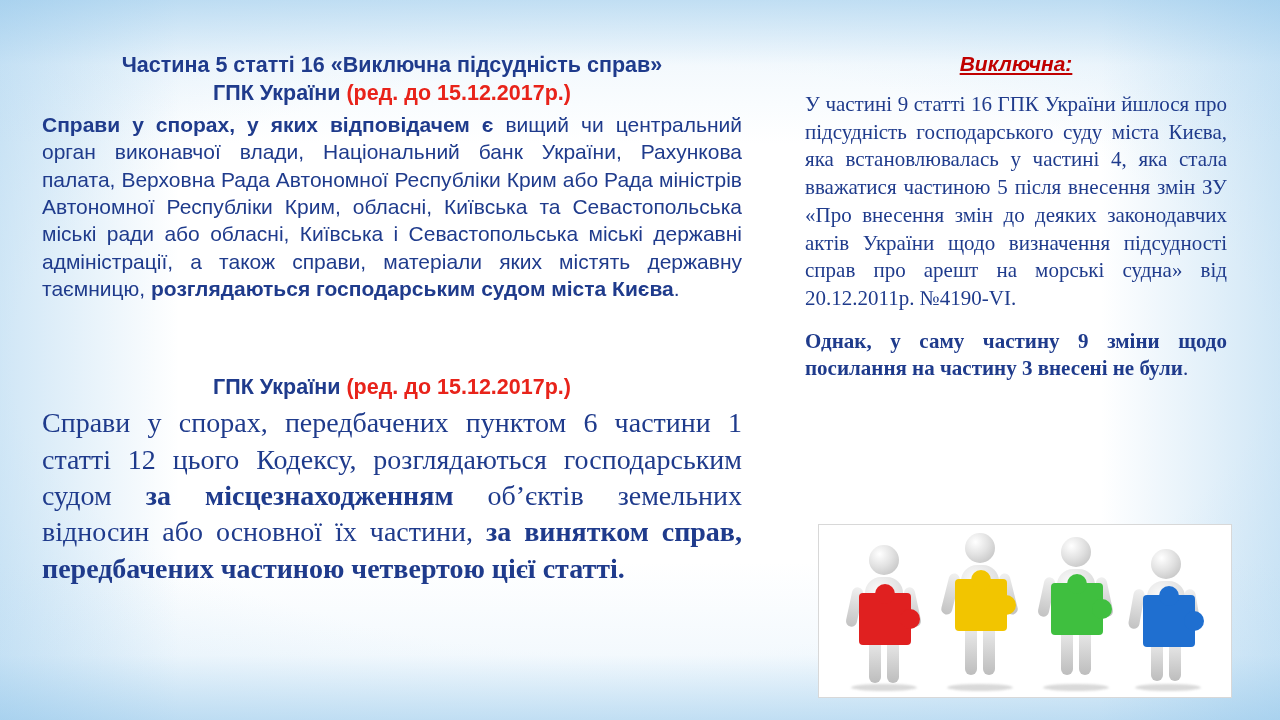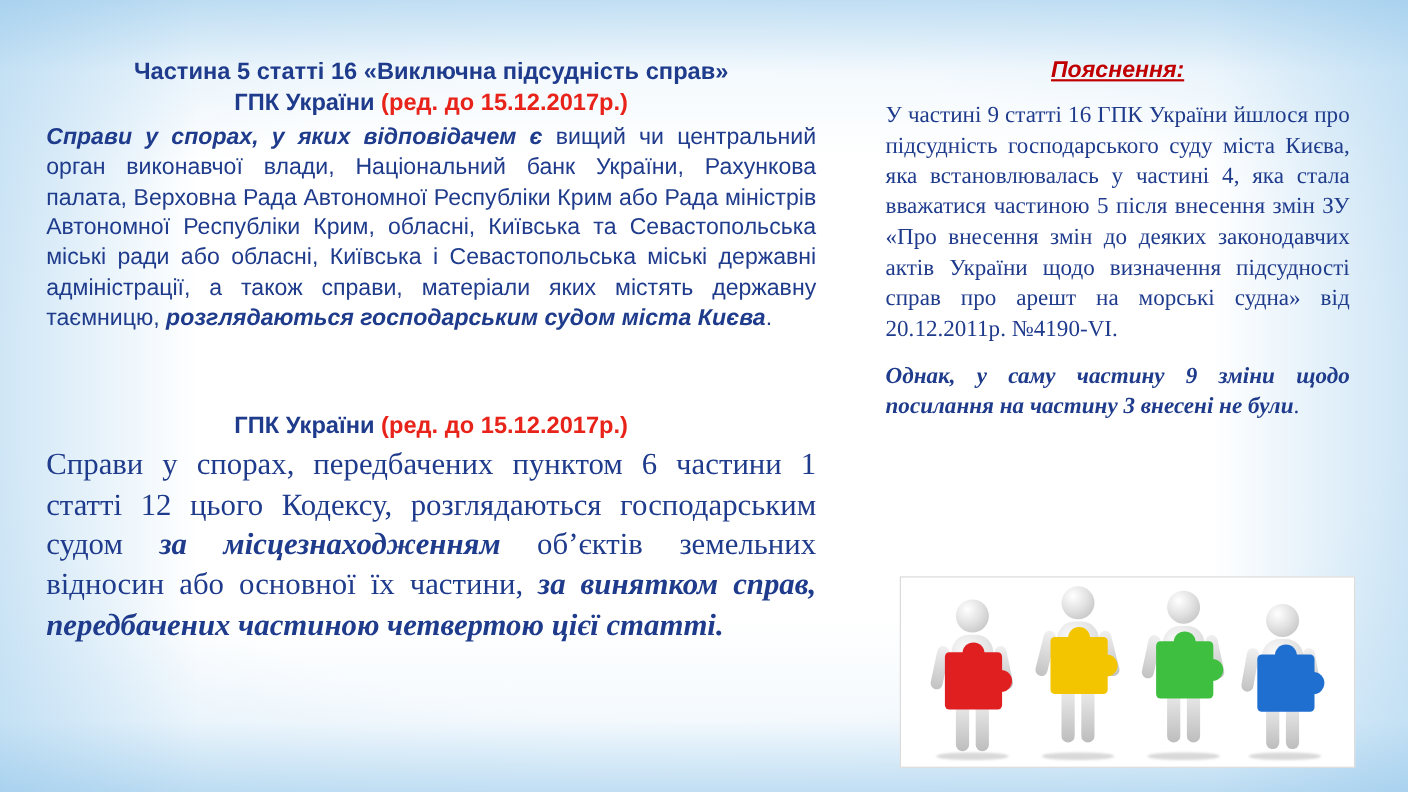--- a/index.html
+++ b/index.html
@@ -70,21 +70,20 @@
     text-align: justify;
     text-justify: inter-word;
     margin: 0;
   }
   .body-text.serif {
     font-family: "Liberation Serif", serif;
     font-size: 28px;
   }
   .bi {
     font-weight: bold;
-    font-style: italic;
   }
   .blk2 {
     margin-top: 44px;
   }
 
   .right-heading {
     text-align: center;
     color: #c00000;
     font-weight: bold;
     font-style: italic;
@@ -189,21 +188,21 @@
       <div class="blk-title">
         <br>
         <span>ГПК України </span><span class="red u">(ред. до 15.12.2017р.)</span>
       </div>
       <p class="body-text serif"><span>Справи у спорах, передбачених пунктом 6 частини 1 статті 12 цього Кодексу, розглядаються господарським судом </span><span class="bi">за місцезнаходженням</span><span> об’єктів земельних відносин або основної їх частини, </span><span class="bi">за винятком справ, передбачених частиною четвертою цієї статті.</span></p>
     </div>
 
   </div>
 
   <div class="col-right">
-    <div class="right-heading">Пояснення:</div>
+    <div class="right-heading">Виключна:</div>
     <p class="right-text">У частині 9 статті 16 ГПК України йшлося про підсудність господарського суду міста Києва, яка встановлювалась у частині 4, яка стала вважатися частиною 5 після внесення змін ЗУ «Про внесення змін до деяких законодавчих актів України щодо визначення підсудності справ про арешт на морські судна» від 20.12.2011р. №4190-VI.</p>
     <p class="right-text"><span class="bi">Однак, у саму частину 9 зміни щодо посилання на частину 3 внесені не були</span><span>.</span></p>
   </div>
 
   <div class="picture">
 
     <div class="fig" style="left:22px;width:86px;height:150px;">
       <div class="shadow" style="left:10px;width:66px;"></div>
       <div class="head" style="left:28px; top:2px; width:30px; height:30px;"></div>
       <div class="body" style="left:24px; top:34px; width:38px; height:56px;"></div>

